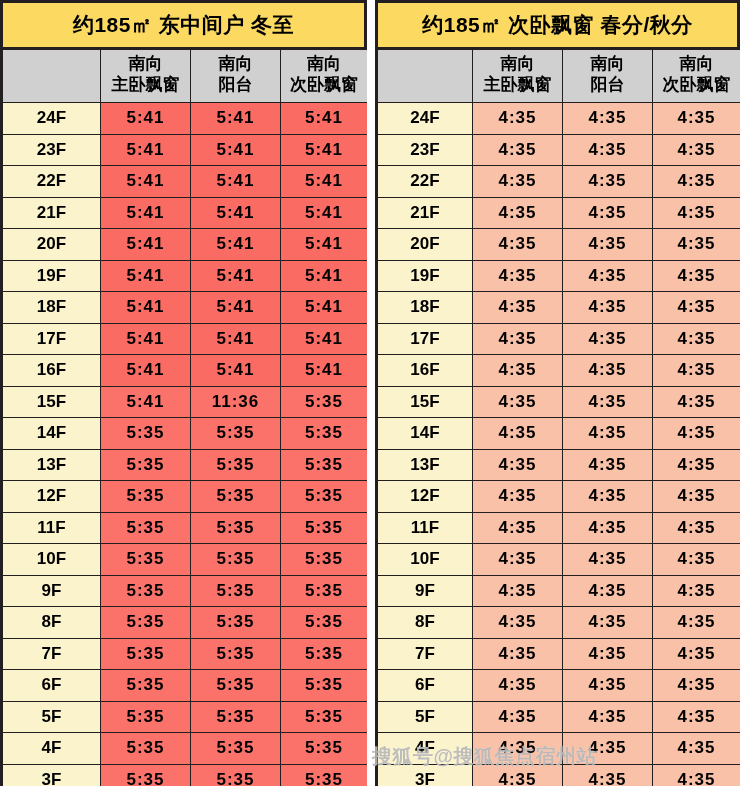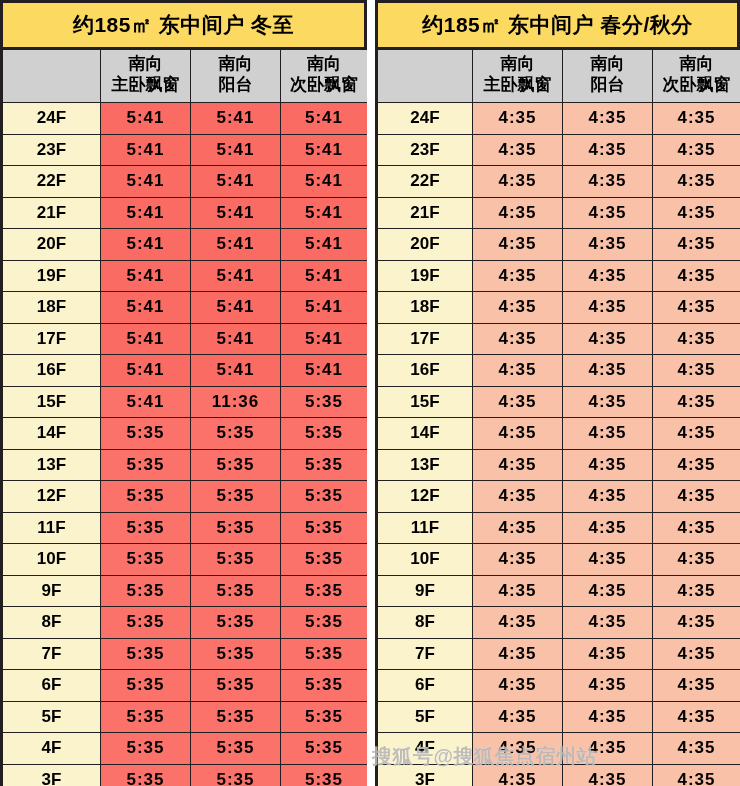--- a/index.html
+++ b/index.html
@@ -285,21 +285,21 @@
             <td class="val v-mid">5:35</td>
             <td class="val v-mid">5:35</td>
           </tr>
         </tbody>
     </table>
   </div>
 
   <div class="panel-spacer"></div>
 
   <div class="panel panel-right">
-    <div class="title-bar">约185㎡  东中间户  春分/秋分</div>
+    <div class="title-bar">约185㎡  次卧飘窗  春分/秋分</div>
     <table class="grid">
       <thead>
         <tr>
           <th class="hdr hdr-blank" style="width:94px"></th>
           <th class="hdr" style="width:89px">
             <div>南向</div>
             <div>主卧飘窗</div>
           </th>
           <th class="hdr" style="width:89px">
             <div>南向</div>

